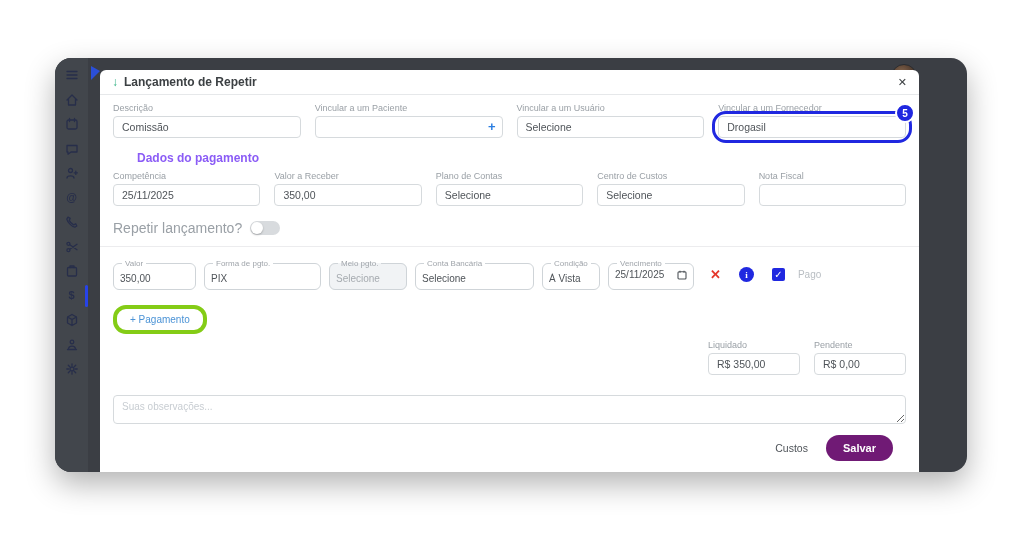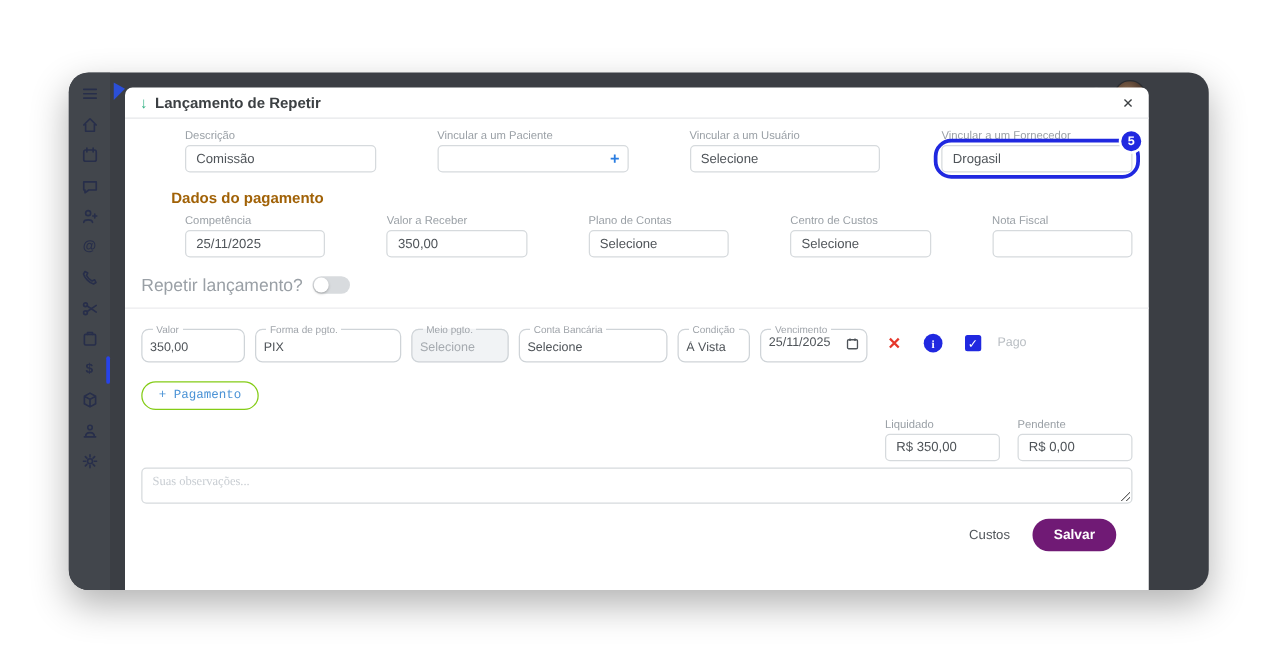--- a/index.html
+++ b/index.html
@@ -45,33 +45,33 @@
                   border-bottom:1px solid #e6e8ea; flex:0 0 auto; }
   .modal-arrow { color:#35b386; font-size:12px; margin-right:6px; }
   .modal-title { font-size:12px; font-weight:bold; color:#3c4043; }
   .modal-close { margin-left:auto; font-size:11px; color:#3c4043; cursor:pointer; }
   .modal-body { flex:1; padding:8px 13px 0; position:relative; }
 
   .field-label { display:block; font-size:9px; color:#9aa0a6; margin-bottom:3px; }
   .txt { width:100%; height:22px; border:1px solid #d6dadd; border-radius:4px; padding:0 8px;
          font-size:10.5px; color:#4f5459; outline:none; background:#fff; font-family:"Liberation Sans",sans-serif; }
   .row { display:flex; gap:14px; }
-  .row .cell { flex:1; min-width:0;margin-left:35px; }
+  .row .cell { flex:1; min-width:0; }
   .input-shell { position:relative; }
   .input-shell .plus { position:absolute; right:7px; top:3px; color:#2a7de1; font-size:13px; font-weight:bold; }
 
   
   .anno-wrap { position:relative; }
   .anno-ring { position:absolute; left:-6px; right:-6px; top:-5px; bottom:-5px;
                border:3px solid #2028e0; border-radius:14px; pointer-events:none; }
   .anno-badge { position:absolute; top:-13px; right:-9px; width:20px; height:20px; background:#2028e0;
                 border:2px solid #fff; border-radius:50%; color:#fff; font-size:10px; font-weight:bold;
                 display:flex; align-items:center; justify-content:center; }
 
-  .section-title { margin:13px 0 6px; font-size:12px; font-weight:bold; color:#a16207;padding-left:24px; }
+  .section-title { margin:13px 0 6px; font-size:12px; font-weight:bold; color:#8b5cf6;padding-left:24px; }
 
   .repeat-row { display:flex; align-items:center; gap:8px; margin:14px 0 10px; }
   .repeat-label { font-size:14px; color:#9aa0a6; }
   .toggle { width:30px; height:14px; background:#d8dbde; border-radius:8px; position:relative; cursor:pointer; }
   .toggle .knob { position:absolute; left:1px; top:1px; width:12px; height:12px; background:#fff;
                   border-radius:50%; box-shadow:0 1px 2px rgba(0,0,0,.25); }
 
   .divider { border:0; border-top:1px solid #ececee; margin:0 -13px; }
 
   
@@ -87,33 +87,33 @@
   .venc-inner { display:flex; align-items:center; gap:3px; }
   .venc-inner svg { flex:0 0 auto; stroke:#4f5459; fill:none; stroke-width:1.1; }
   .icon-remove { color:#e5372b; font-size:13px; font-weight:bold; margin-left:8px; cursor:pointer; }
   .icon-info { width:15px; height:15px; border-radius:50%; background:#2028e0; color:#fff; font-size:9px;
                font-weight:bold; font-family:"Liberation Serif",serif; display:flex; align-items:center;
                justify-content:center; margin-left:10px; cursor:pointer; }
   .chk { width:13px; height:13px; background:#2028e0; border-radius:2px; color:#fff; font-size:10px;
          display:flex; align-items:center; justify-content:center; margin-left:10px; cursor:pointer; }
   .chk-label { font-size:10px; color:#b9bec3; margin-left:5px; }
 
-  .add-payment { display:inline-block; margin-top:15px; border:1px solid #84cc16; color:#4b93d6;
+  .add-payment { display:inline-block; margin-top:15px; border:4px solid #84cc16; color:#4b93d6;
                  border-radius:13px; padding:5px 13px; font-size:10px; background:#fff; cursor:pointer;
-                 font-family:Liberation Mono, monospace; }
+                 font-family:Liberation Sans, sans-serif; }
 
   .totals { display:flex; justify-content:flex-end; gap:14px; margin-top:6px; }
   .totals .cell { width:92px; }
 
   .tabs-row { margin-top:22px; padding-top:10px; border-top:1px solid #ececee; display:flex; align-items:baseline; gap:11px; }
   .tab-active { font-size:10px; font-weight:bold; color:#1e4fd0; text-decoration:underline; cursor:pointer; }
   .tab { font-size:9.5px; color:#5f6368; cursor:pointer; }
-  .obs-area { margin-top:5px; width:100%; height:29px; border:1px solid #d6dadd; border-radius:4px;
+  .obs-area { margin-top:20px; width:100%; height:29px; border:1px solid #d6dadd; border-radius:4px;
               padding:5px 8px; font-size:10px; color:#4f5459; resize:both; outline:none;
-              font-family:Liberation Serif, serif; }
+              font-family:Liberation Sans, sans-serif; }
   .obs-area::placeholder { color:#c8cdd2; }
 
   .modal-footer { display:flex; justify-content:flex-end; align-items:center; gap:18px; padding:7px 13px 0; }
   .btn-close { background:none; border:0; font-size:10.5px; color:#4f5459; cursor:pointer;
                font-family:"Liberation Sans",sans-serif; }
   .btn-save { background:#701a75; border:0; color:#fff; font-size:11px; font-weight:bold;
               border-radius:14px; padding:7px 17px; cursor:pointer; font-family:"Liberation Sans",sans-serif; }
 </style>
 </head>
 <body>

